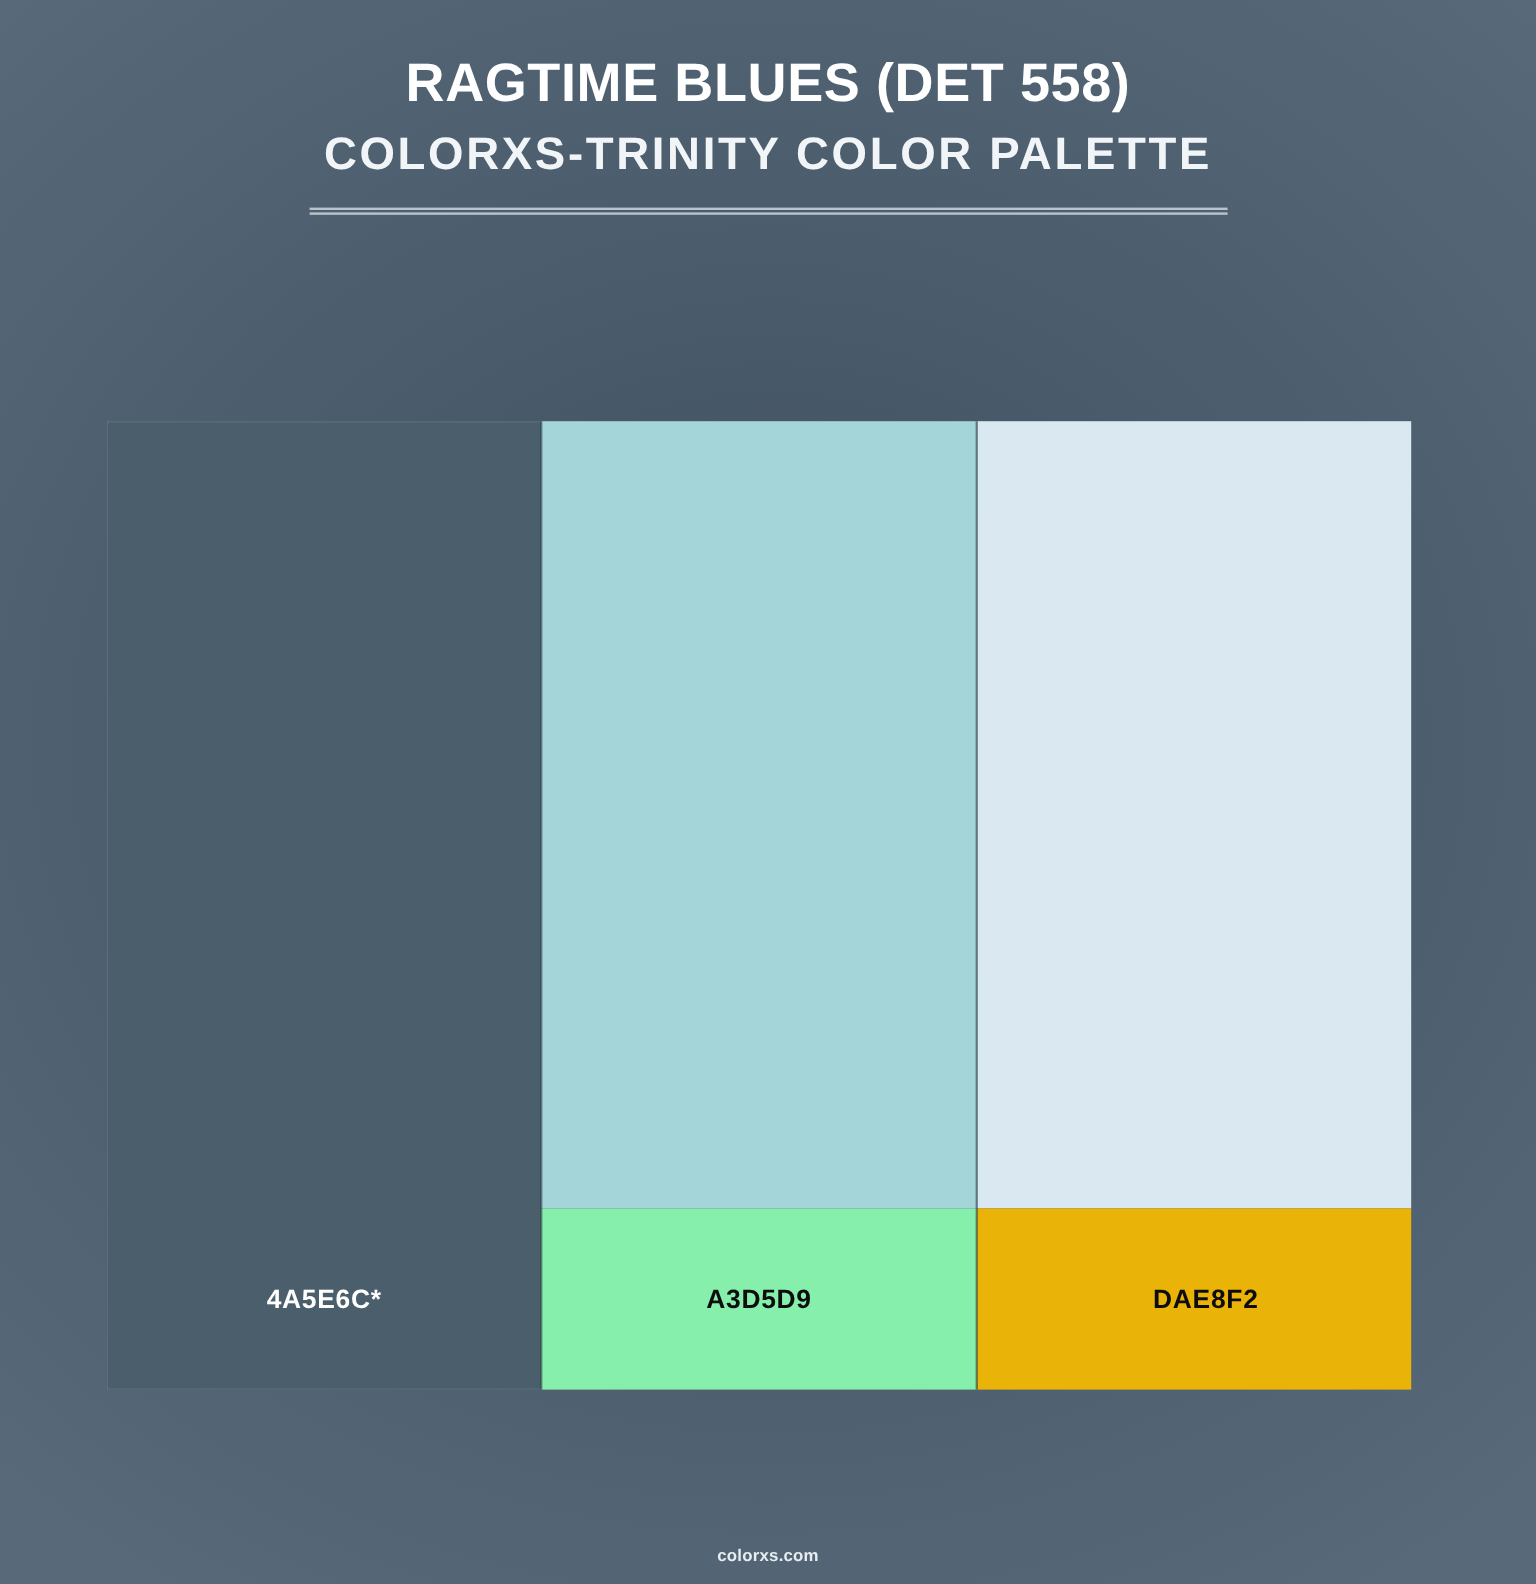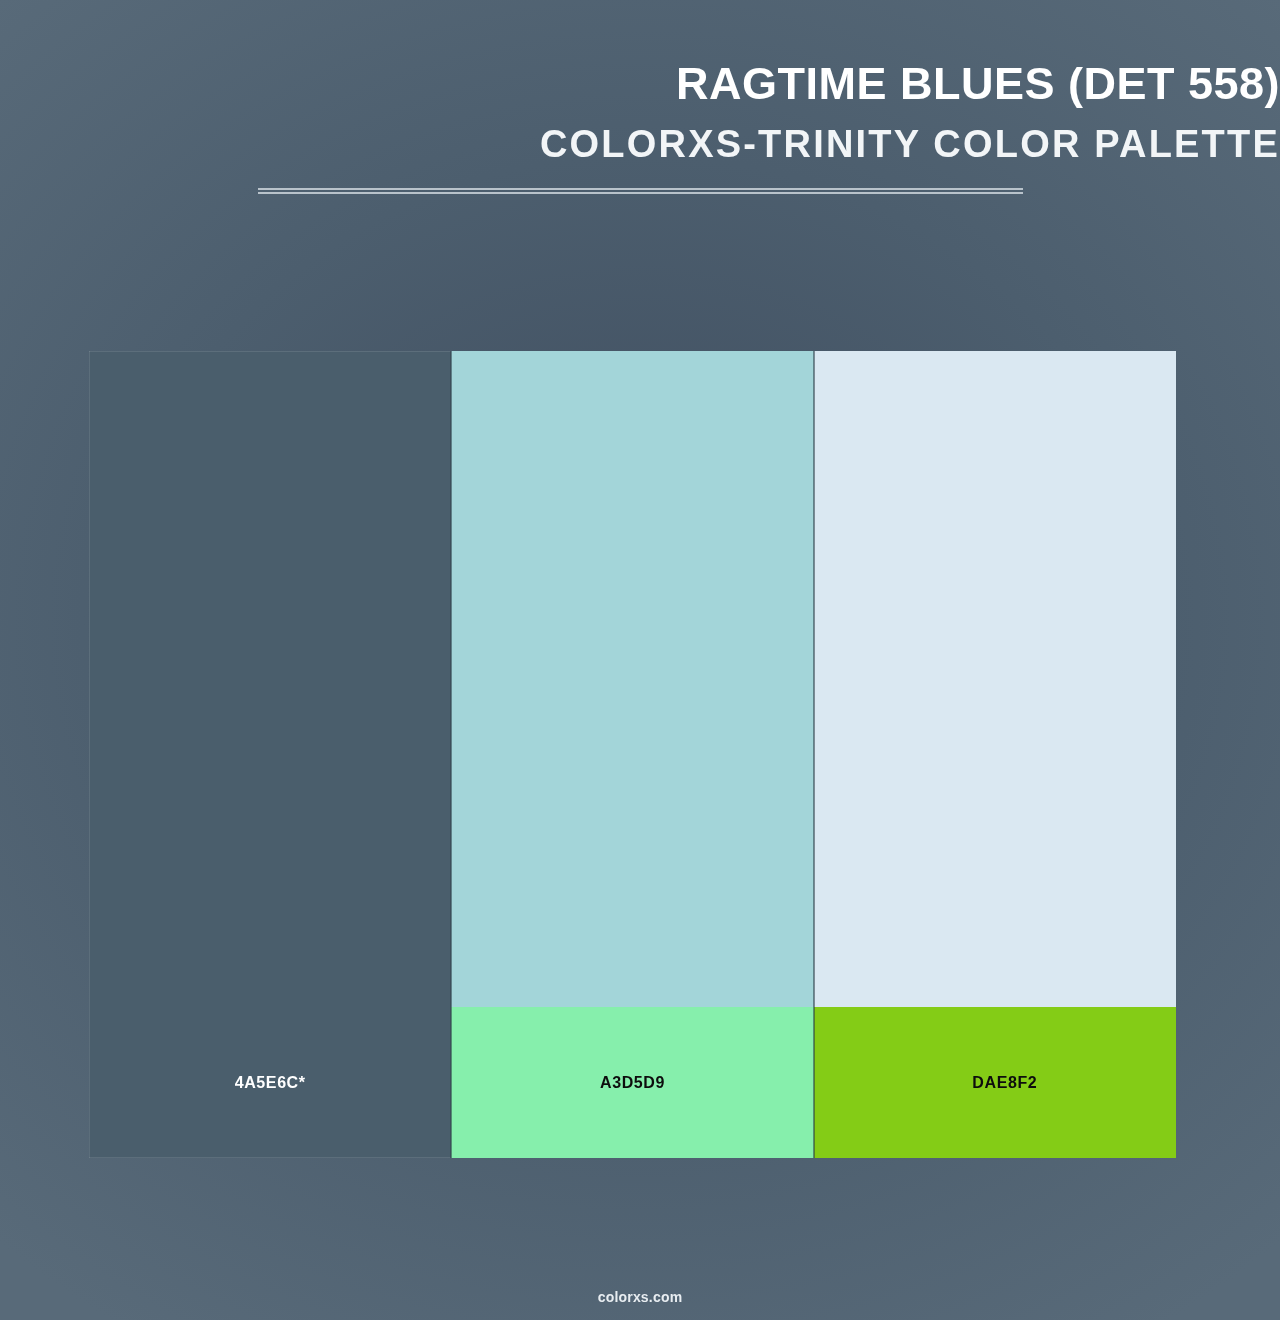--- a/index.html
+++ b/index.html
@@ -13,22 +13,22 @@
   body {
     font-family: "Liberation Sans", "DejaVu Sans", sans-serif;
     background-color: #566877;
     background-image: radial-gradient(ellipse 72% 62% at 50% 48%, #43soft 0%, #445566 0%, #47586a 32%, #4e6070 58%, #556775 78%, #586a79 100%);
     position: relative;
   }
 
   
   #header {
     width: 100%;
-    padding-top: 56px;
-    text-align: right;
+    padding-top: 41px;
+    text-align: center;
   }
 
   #palette-title {
     font-size: 45px;
     font-weight: bold;
     color: #ffffff;
     letter-spacing: 0.5px;
     line-height: 56px;
     white-space: nowrap;
   }
@@ -82,21 +82,21 @@
 
   .swatch-label-cell {
     height: 151px;
     width: 100%;
     display: flex;
     align-items: center;
     justify-content: center;
   }
 
   .swatch-label-text {
-    font-size: 16px;
+    font-size: 22px;
     font-weight: bold;
     letter-spacing: 0.6px;
     white-space: nowrap;
   }
 
   
   .swatch-column.outlined .swatch-block,
   .swatch-column.outlined .swatch-label-cell {
     box-shadow: inset 1px 0 0 rgba(255,255,255,0.10),
                 inset -1px 0 0 rgba(255,255,255,0.06),
@@ -161,21 +161,21 @@
 
   <div class="swatch-column">
     <div class="swatch-block" style="background-color: rgb(163, 213, 217);"></div>
     <div class="swatch-label-cell" style="background-color: #86efac;">
       <span class="swatch-label-text" style="color: rgb(13, 13, 13);">A3D5D9</span>
     </div>
   </div>
 
   <div class="swatch-column">
     <div class="swatch-block" style="background-color: rgb(218, 232, 242);"></div>
-    <div class="swatch-label-cell" style="background-color: #84cc16; padding-left: 20px;">
+    <div class="swatch-label-cell" style="background-color: #eab308; padding-left: 20px;">
       <span class="swatch-label-text" style="color: rgb(13, 13, 13);">DAE8F2</span>
     </div>
   </div>
 
 </div>
 
 <div id="footer">
   <span id="footer-text">colorxs.com</span>
 </div>
 

